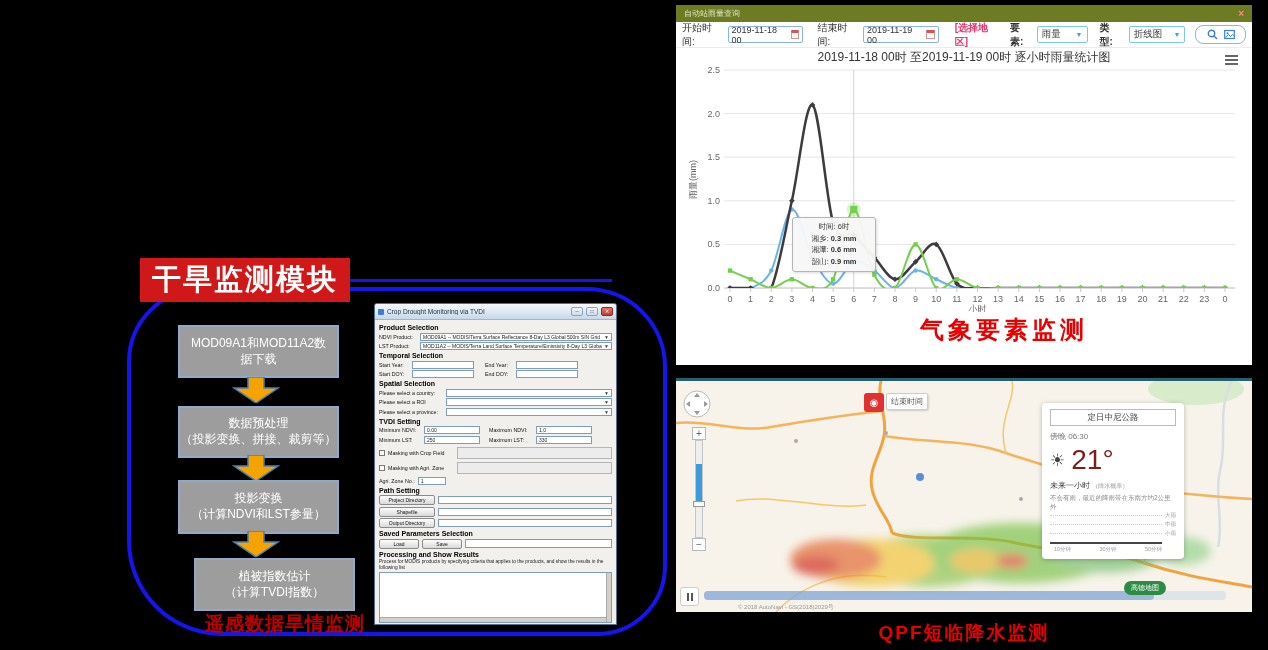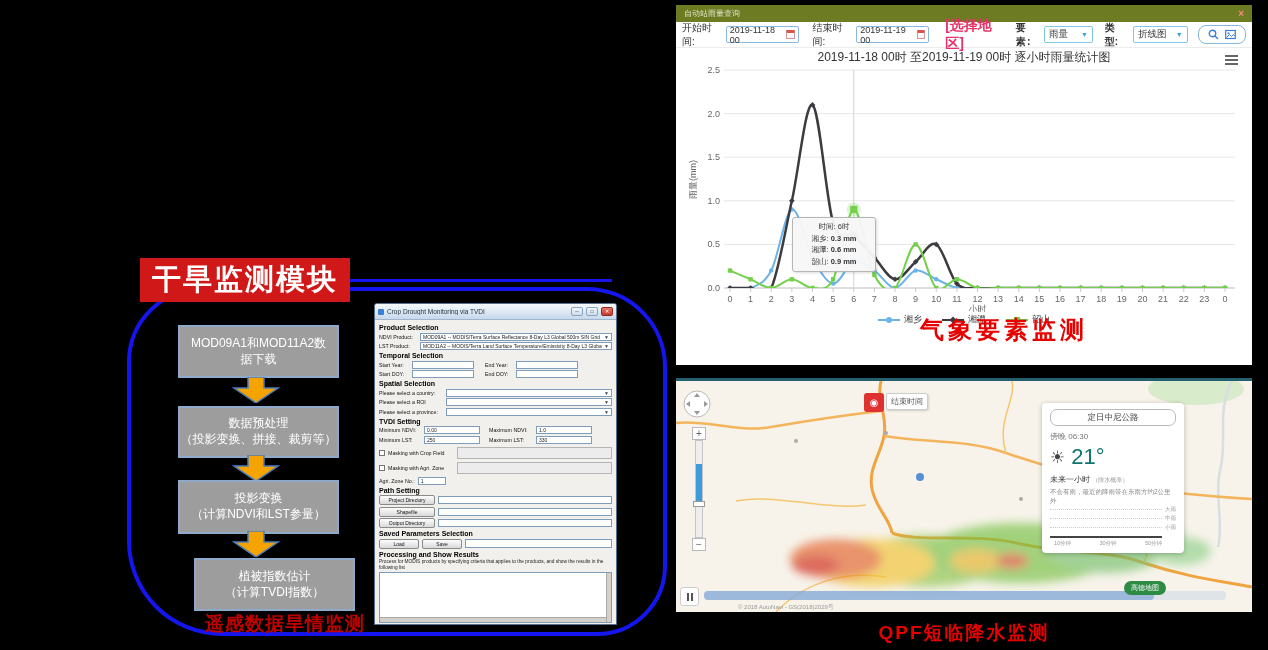--- a/index.html
+++ b/index.html
@@ -56,21 +56,21 @@
   #rain-close{color:#ff8a7e;font-size:10px;font-weight:bold;line-height:10px;}
   #rain-toolbar{height:25px;display:flex;align-items:center;font-size:10px;color:#333;
     padding:0 6px;border-bottom:1px solid #ececec;}
   .tb-inp{height:15px;border:1px solid #8ab6dd;border-radius:2px;display:flex;align-items:center;
     padding:0 3px;font-size:9px;color:#333;gap:3px;background:#fff;}
   .cal-ico{width:9px;height:9px;border:1px solid #c99;border-top:3px solid #d9534f;
     background:#fdf6f6;box-sizing:border-box;border-radius:1px;}
   .tb-sel{height:15px;border:1px solid #7ec8e3;border-radius:2px;display:flex;align-items:center;
     padding:0 4px;font-size:9.5px;color:#333;gap:4px;background:#fff;}
   .tb-sel .car{color:#38a5d8;font-size:7px;}
-  #region-link{color:#e8336a;font-weight:bold;font-size:14px;}
+  #region-link{color:#e8336a;font-weight:bold;font-size:10px;}
   #tb-iconbtn{height:17px;width:50px;border:1px solid #86b7dd;border-radius:8px;display:flex;
     align-items:center;justify-content:center;gap:6px;background:#fff;}
   #rain-chart-title{top:44px;left:0;width:100%;text-align:center;font-size:12px;color:#333;}
   #chart-menu{top:48px;right:14px;width:13px;}
   #chart-menu div{height:2px;background:#666;margin:2px 0;}
   #rain-ylabel{left:-18px;top:168px;width:70px;text-align:center;font-size:9px;color:#666;
     transform:rotate(-90deg);}
   #rain-tooltip{left:116px;top:212px;width:72px;background:rgba(247,247,247,0.96);
     border:1px solid #b5b5b5;border-radius:3px;padding:3px 5px;font-size:7.5px;color:#333;
     line-height:1.55;box-shadow:1px 1px 3px rgba(0,0,0,0.15);text-align:center;}
@@ -90,26 +90,26 @@
   #ztrack{width:6px;height:96px;background:#eee;border:1px solid #c5c5c5;margin:0 auto;position:relative;}
   #zfill{position:absolute;left:0;top:24%;width:100%;height:42%;background:#3d9bdc;}
   #zhandle{position:absolute;left:-3px;top:62%;width:10px;height:4px;background:#fff;border:1px solid #999;}
   #map-marker{left:188px;top:12px;display:flex;align-items:flex-start;gap:2px;}
   #marker-pin{width:20px;height:19px;background:#e03131;border-radius:3px;color:#fff;
     display:flex;align-items:center;justify-content:center;font-size:10px;}
   #marker-label{background:#fff;border:1px solid #ccc;border-radius:2px;font-size:8px;color:#555;
     padding:2px 4px;box-shadow:1px 1px 2px rgba(0,0,0,.15);white-space:nowrap;}
   #wx-popup{left:366px;top:22px;width:142px;background:#fff;border-radius:4px;
     box-shadow:0 1px 5px rgba(0,0,0,.25);padding:6px 8px;box-sizing:border-box;}
-  #wx-head{border:1px solid #bbb;border-radius:7px;height:15px;display:flex;align-items:center;
+  #wx-head{border:1px solid #bbb;border-radius:0;height:15px;display:flex;align-items:center;
     justify-content:center;font-size:8.5px;color:#444;margin-bottom:5px;}
   #wx-time{font-size:8px;color:#777;margin-bottom:2px;}
   #wx-temp-row{display:flex;align-items:center;gap:6px;margin-bottom:4px;}
   #wx-sun{font-size:17px;color:#444;}
-  #wx-temp{font-size:22px;color:#0f766e;}
+  #wx-temp{font-size:28px;color:#7f1d1d;}
   #wx-future{font-size:8px;color:#333;margin-bottom:2px;}
   #wx-future .sub{font-size:6px;color:#999;}
   #wx-desc{font-size:6.5px;color:#888;line-height:1.4;margin-bottom:4px;}
   .wx-line{border-top:1px dotted #ccc;height:8px;position:relative;}
   .wx-line span{position:absolute;right:0;top:-4px;font-size:5.5px;color:#999;background:#fff;padding-left:2px;}
   #wx-base{border-top:2px solid #444;margin-right:14px;}
   #wx-times{display:flex;justify-content:space-between;font-size:5.5px;color:#999;
     margin:2px 14px 0 4px;}
   #map-pause{left:4px;top:206px;width:17px;height:17px;background:#fff;border:1px solid #ccc;
     border-radius:3px;display:flex;align-items:center;justify-content:center;gap:2px;}
@@ -281,21 +281,21 @@
     <span class="tb-inp" style="margin-left:4px;">
       <span>2019-11-18 00</span>
       <span class="cal-ico"></span>
     </span>
     <span style="margin-left:14px;">结束时间:</span>
     <span class="tb-inp" style="margin-left:4px;">
       <span>2019-11-19 00</span>
       <span class="cal-ico"></span>
     </span>
     <span id="region-link" style="margin-left:16px;">[选择地区]</span>
-    <span style="margin-left:10px;font-weight:bold;font-family:Liberation Mono, monospace;">要素:</span>
+    <span style="margin-left:10px;font-weight:bold;">要素:</span>
     <span class="tb-sel" style="margin-left:4px;width:42px;justify-content:space-between;">
       <span>雨量</span>
       <span class="car">▼</span>
     </span>
     <span style="margin-left:12px;font-weight:bold;">类 型:</span>
     <span class="tb-sel" style="margin-left:4px;width:48px;justify-content:space-between;">
       <span>折线图</span>
       <span class="car">▼</span>
     </span>
     <span id="tb-iconbtn" style="margin-left:10px;">
@@ -475,43 +475,20 @@
         <rect x="512.175" y="223.8" width="4.4" height="4.4" fill="#74d04c"></rect>
         <rect x="532.8" y="223.8" width="4.4" height="4.4" fill="#74d04c"></rect>
       </g>
     </svg>
   <div class="abs" id="rain-tooltip">
     <div>时间: 6时</div>
     <div><span>湘乡:</span> <b>0.3 mm</b></div>
     <div><span>湘潭:</span> <b>0.6 mm</b></div>
     <div><span>韶山:</span> <b>0.9 mm</b></div>
   </div>
-  <div class="abs" id="rain-legend">
-    <span class="lg">
-      <svg width="22" height="10" viewBox="0 0 22 10">
-          <line class="lg-line" x1="0" y1="5" x2="22" y2="5" stroke-width="2" stroke="#6cb3e8"></line>
-          <circle class="lg-sym" cx="11" cy="5" r="3" fill="#6cb3e8"></circle>
-        </svg>
-      <span>湘乡</span>
-    </span>
-    <span class="lg">
-      <svg width="22" height="10" viewBox="0 0 22 10">
-          <line class="lg-line" x1="0" y1="5" x2="22" y2="5" stroke-width="2" stroke="#3b3b40"></line>
-          <path class="lg-sym" d="M11,1.5 L14.5,5 L11,8.5 L7.5,5 Z" fill="#3b3b40"></path>
-        </svg>
-      <span>湘潭</span>
-    </span>
-    <span class="lg">
-      <svg width="22" height="10" viewBox="0 0 22 10">
-          <line class="lg-line" x1="0" y1="5" x2="22" y2="5" stroke-width="2" stroke="#74d04c"></line>
-          <rect class="lg-sym" x="8" y="2" width="6" height="6" fill="#74d04c"></rect>
-        </svg>
-      <span>韶山</span>
-    </span>
-  </div>
   <div class="abs" id="rain-caption">气象要素监测</div>
 </div>
 
 <div class="abs" id="map-panel">
   <svg class="abs" style="left:0;top:0;" width="576" height="231" viewBox="0 0 576 231">
     <defs>
         <filter id="blur5">
           <feGaussianBlur stdDeviation="5"></feGaussianBlur>
         </filter>
       </defs>

